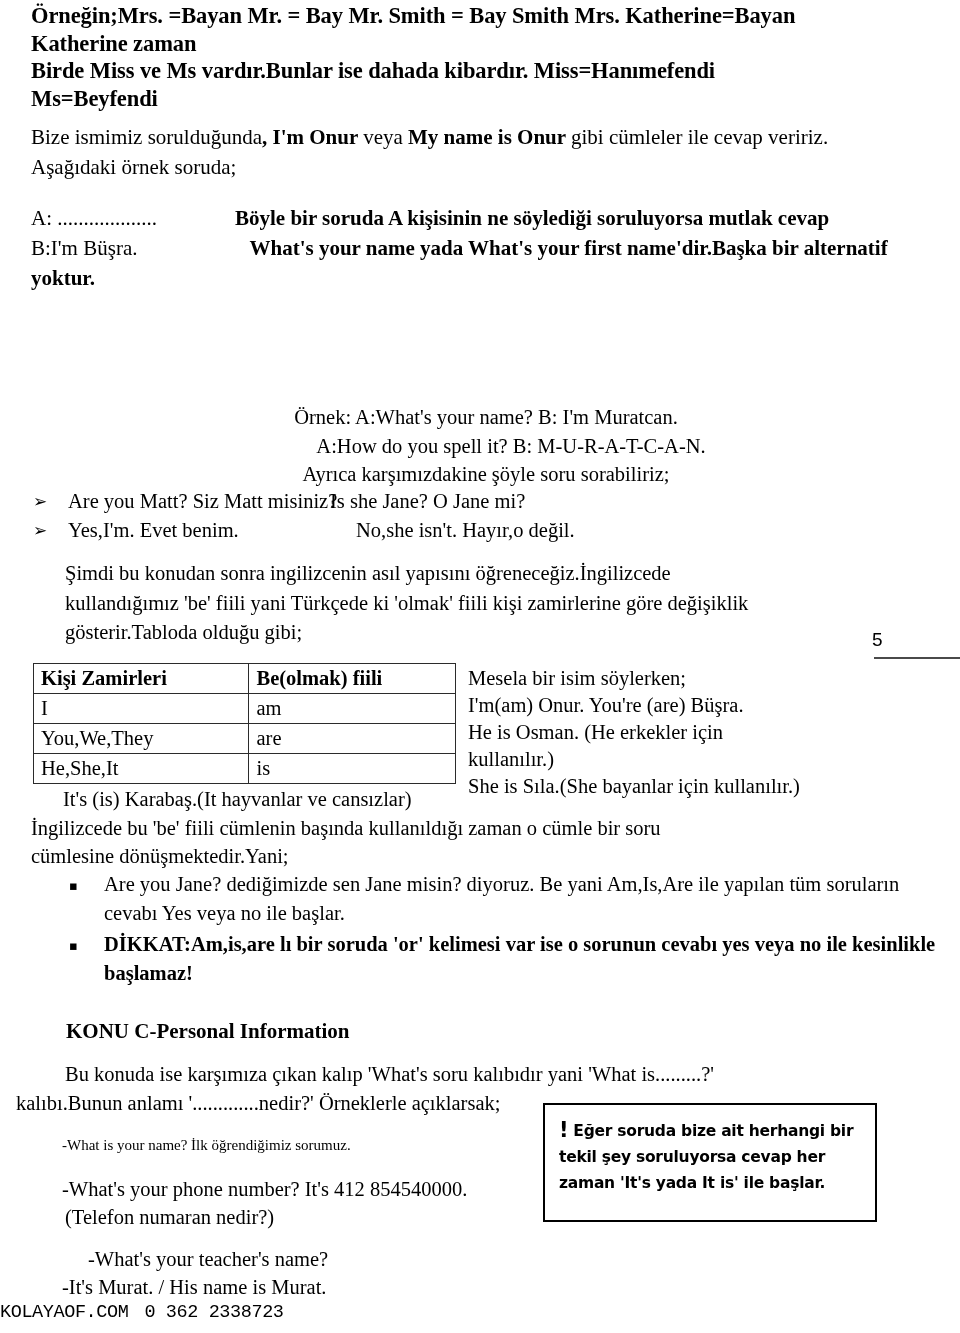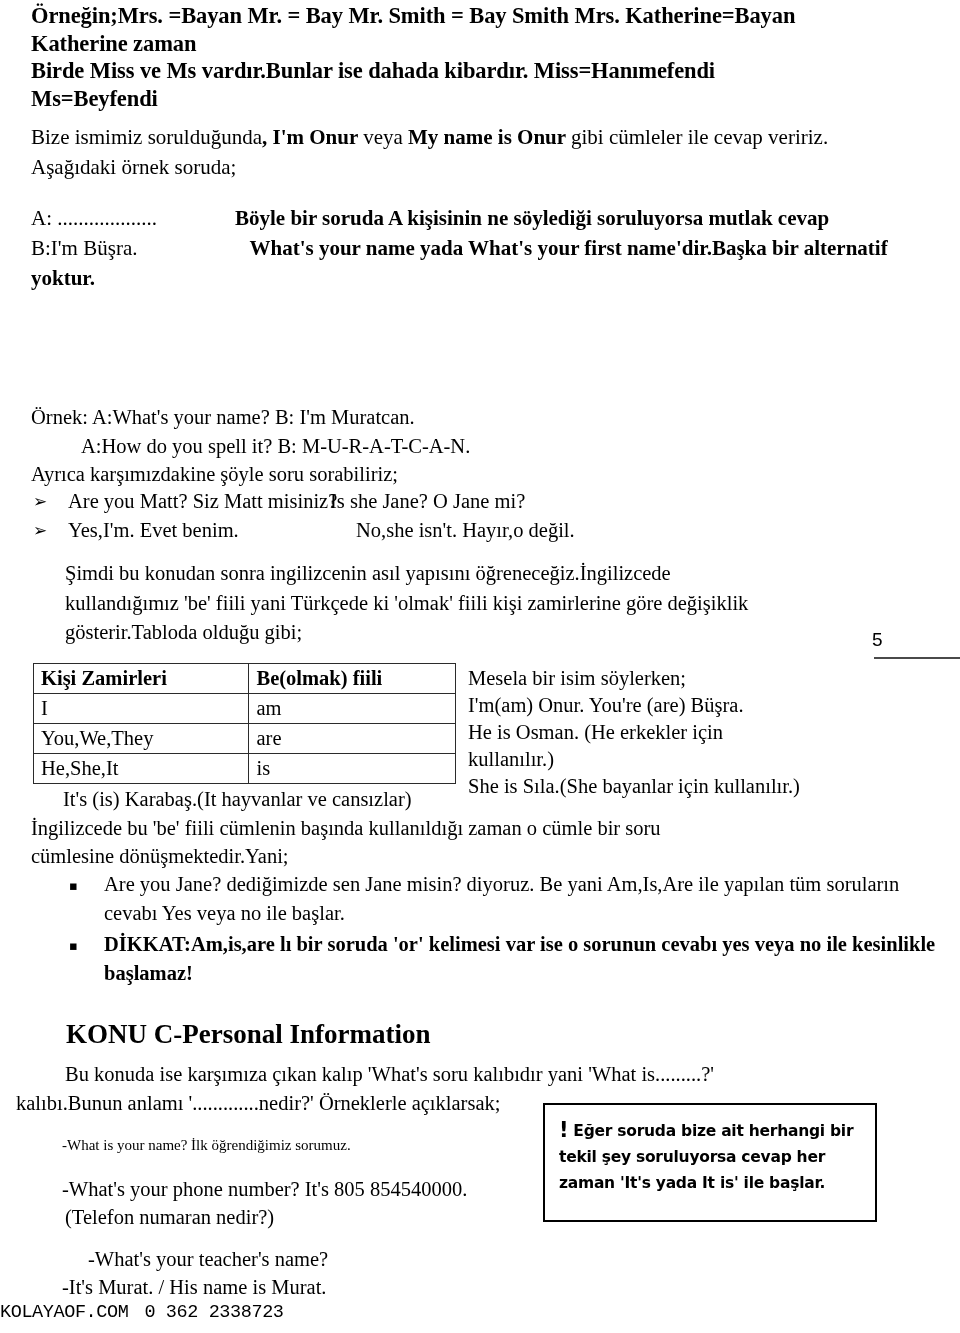--- a/index.html
+++ b/index.html
@@ -70,20 +70,21 @@
     font-size: 20.5px;
     line-height: 28px;
   }
 
   .para-ornek {
     left: 31px;
     top: 403px;
     width: 910px;
     font-size: 20.5px;
     line-height: 28.5px;
+    text-align: center;
   }
   .ind-ornek { display: inline-block; width: 50px; }
 
   
   .arrow-list {
     left: 31px;
     top: 487px;
     width: 910px;
     font-size: 20.5px;
     line-height: 29px;
@@ -180,21 +181,21 @@
     position: absolute;
     left: 3px;
     top: 1px;
     font-size: 13px;
     font-family: "DejaVu Sans", sans-serif;
   }
 
   .konu-head {
     left: 66px;
     top: 1019px;
-    font-size: 27px;
+    font-size: 21px;
     font-weight: bold;
   }
 
   .para-konuc {
     left: 0px;
     top: 1060px;
     width: 880px;
     font-size: 20.5px;
     line-height: 29px;
   }
@@ -357,21 +358,21 @@
   <div class="blk serif konu-head">KONU C-Personal Information</div>
 
   <div class="blk serif para-konuc">
     <span class="l1">Bu konuda ise karşımıza çıkan kalıp 'What's soru kalıbıdır yani 'What is.........?'</span>
     <span class="l2">kalıbı.Bunun anlamı '.............nedir?' Örneklerle açıklarsak;</span>
   </div>
 
   <div class="blk serif qa1">-What is your name? İlk öğrendiğimiz sorumuz.</div>
 
   <div class="blk serif qa2">
-    <span style="display:block;">-What's your phone number?   It's  805 854540000.</span>
+    <span style="display:block;">-What's your phone number?   It's  412 854540000.</span>
     <span class="l2">(Telefon numaran nedir?)</span>
   </div>
 
   <div class="blk serif qa3">
     <span class="l1">-What's your  teacher's name?</span>
     <span class="l2">-It's Murat. / His name is Murat.</span>
   </div>
 
   <div class="blk callout">
     <span class="bang">!</span><span>Eğer soruda bize ait herhangi bir tekil şey soruluyorsa cevap her zaman 'It's yada It is' ile başlar.</span>

